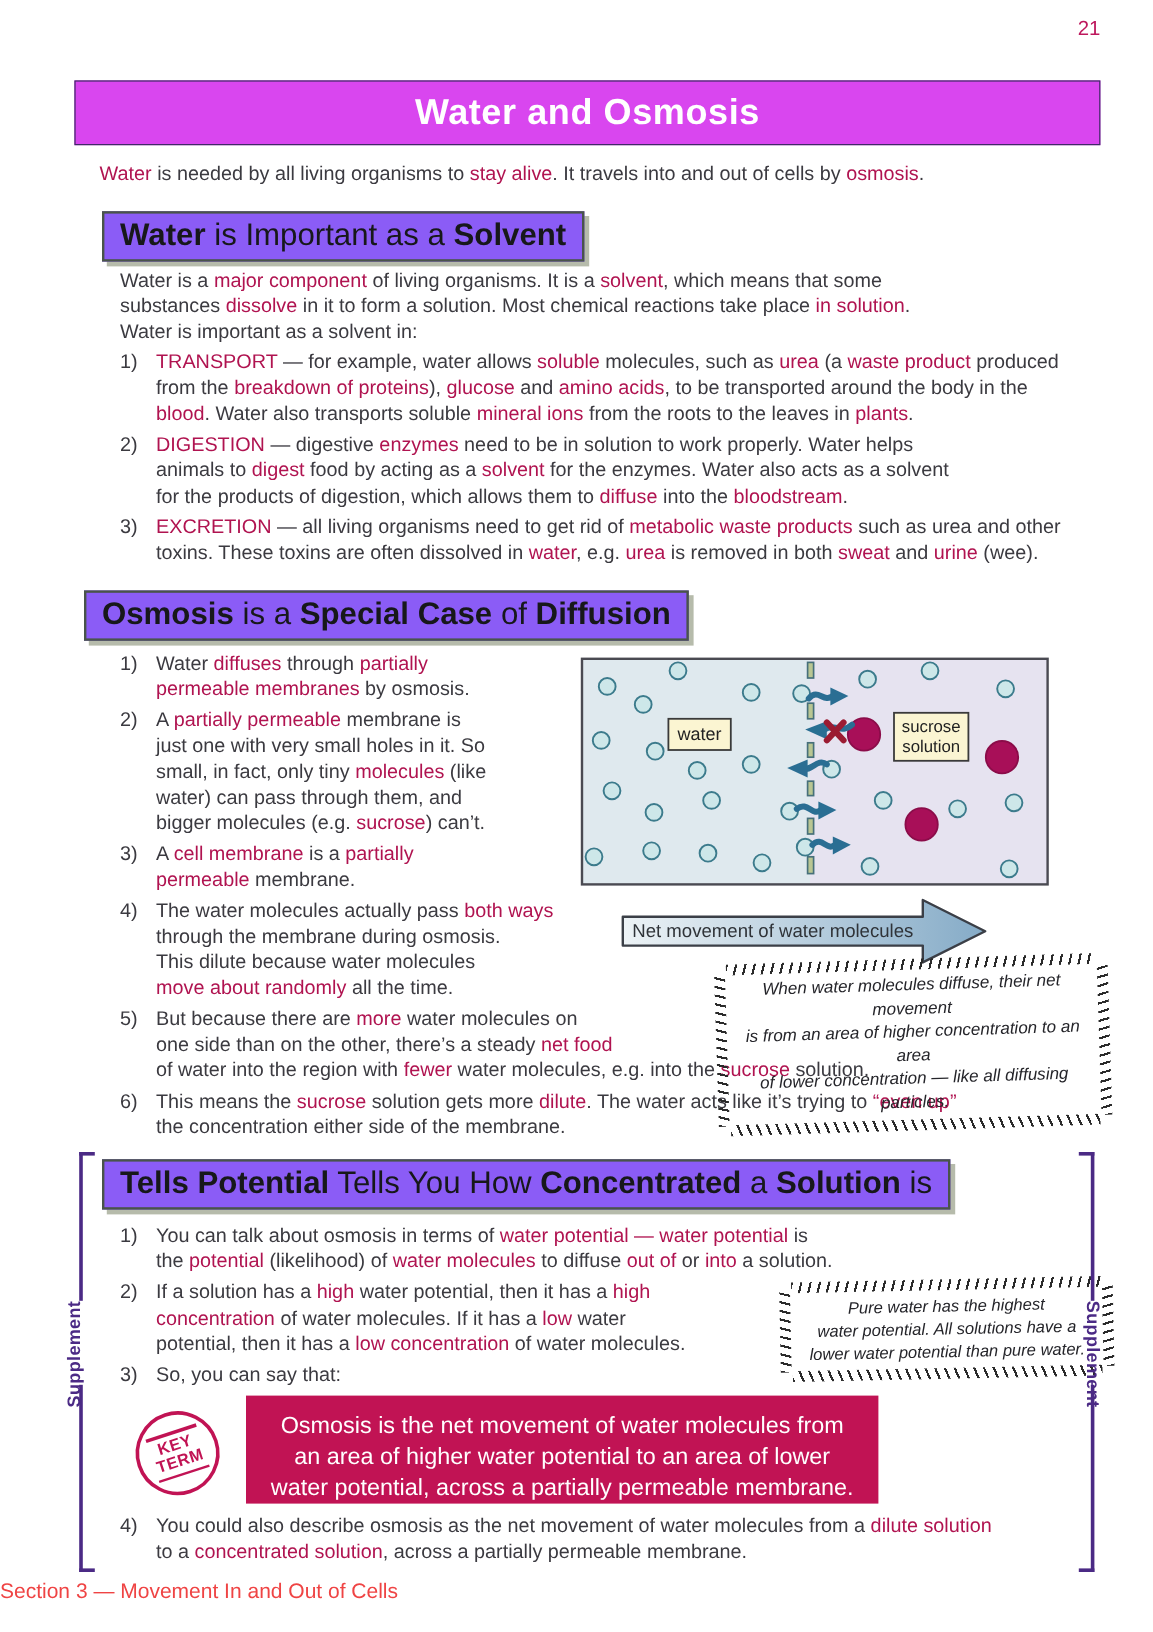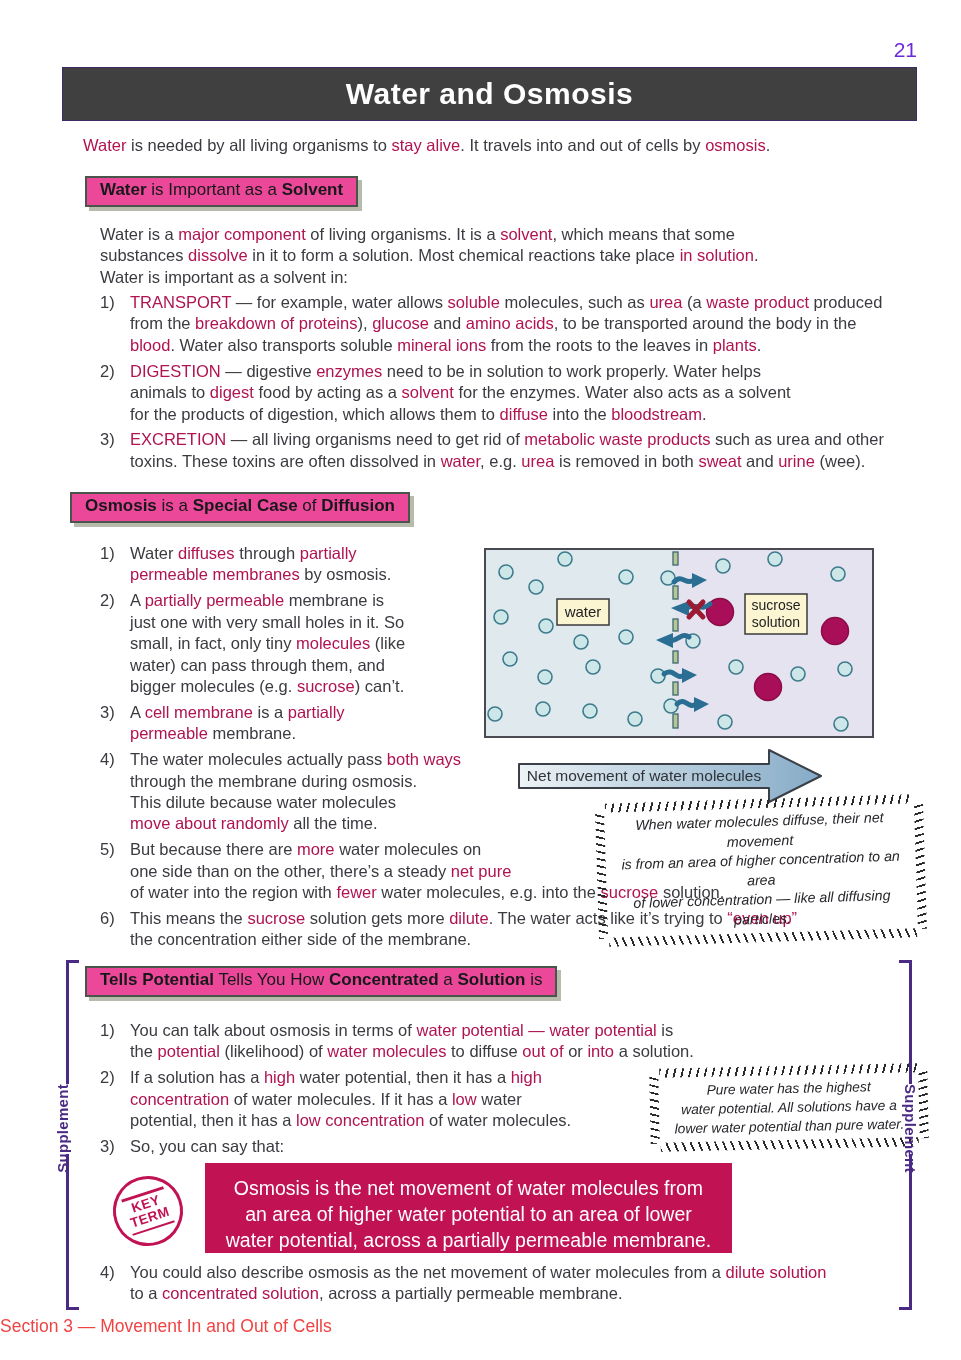--- a/index.html
+++ b/index.html
@@ -4,28 +4,28 @@
 <style>
   html,body{margin:0;padding:0;}
   body{
     width:961px;height:1360px;position:relative;background:#ffffff;
     font-family:"Liberation Sans",sans-serif;color:#3b3a40;overflow:hidden;
   }
   .abs{position:absolute;}
   .hl{color:#b01350;}
   .b{font-weight:bold;}
   
-  .page-number{position:absolute;top:38px;right:44px;font-size:21px;color:#6d28d9;}
-  .banner{position:absolute;left:62px;top:67px;width:853px;height:52px;background:#404040;
+  .page-number{position:absolute;top:14px;right:44px;font-size:17px;color:#be185d;}
+  .banner{position:absolute;left:62px;top:67px;width:853px;height:52px;background:#d946ef;
     border:1px solid #3f2a66;display:flex;align-items:center;justify-content:center;}
   .banner .title{color:#fff;font-size:30px;font-weight:bold;letter-spacing:.5px;}
   .footer{position:absolute;left:0;right:50px;top:1316px;font-size:17.5px;color:#ef4444;}
   
-  .sec-head{position:absolute;background:#ec4899;border:2px solid #49544a;
-    box-shadow:4px 4px 0 rgba(110,120,88,.5);padding:2px 13px 5px;font-size:17px;
+  .sec-head{position:absolute;background:#8b5cf6;border:2px solid #49544a;
+    box-shadow:4px 4px 0 rgba(110,120,88,.5);padding:2px 13px 5px;font-size:26px;
     color:#17181a;white-space:nowrap;}
   .sec-head .b{font-weight:bold;}
   
   .txt{position:absolute;font-size:16.5px;line-height:21.4px;}
   .item{display:flex;margin-bottom:4.5px;}
   .item .num{flex:0 0 30px;width:30px;}
   .item .ibody{flex:1;}
   
   .scribble{position:absolute;padding:13px 16px;color:#25252a;font-size:14.2px;line-height:19.5px;
     text-align:center;font-style:italic;}
@@ -93,21 +93,21 @@
     <div class="item">
       <span class="num">3)</span>
       <div class="ibody"><span>A </span><span class="hl">cell membrane</span><span> is a </span><span class="hl">partially</span><br><span class="hl">permeable</span><span> membrane.</span></div>
     </div>
     <div class="item">
       <span class="num">4)</span>
       <div class="ibody"><span>The water molecules actually pass </span><span class="hl">both ways</span><br><span>through the membrane during osmosis.</span><br><span>This dilute because water molecules</span><br><span class="hl">move about randomly</span><span> all the time.</span></div>
     </div>
     <div class="item">
       <span class="num">5)</span>
-      <div class="ibody"><span>But because there are </span><span class="hl">more</span><span> water molecules on</span><br><span>one side than on the other, there’s a steady </span><span class="hl">net pure</span><br><span>of water into the region with </span><span class="hl">fewer</span><span> water molecules, e.g. into the </span><span class="hl">sucrose</span><span> solution.</span></div>
+      <div class="ibody"><span>But because there are </span><span class="hl">more</span><span> water molecules on</span><br><span>one side than on the other, there’s a steady </span><span class="hl">net food</span><br><span>of water into the region with </span><span class="hl">fewer</span><span> water molecules, e.g. into the </span><span class="hl">sucrose</span><span> solution.</span></div>
     </div>
     <div class="item">
       <span class="num">6)</span>
       <div class="ibody"><span>This means the </span><span class="hl">sucrose</span><span> solution gets more </span><span class="hl">dilute</span><span>.  The water acts like it’s trying to </span><span class="hl">“even up”</span><br><span>the concentration either side of the membrane.</span></div>
     </div>
   </div>
 
 <svg class="abs" style="left:483px;top:544px;" width="392" height="196">
   <defs>
     <linearGradient id="arrowGrad" x1="0" y1="0" x2="1" y2="0">

